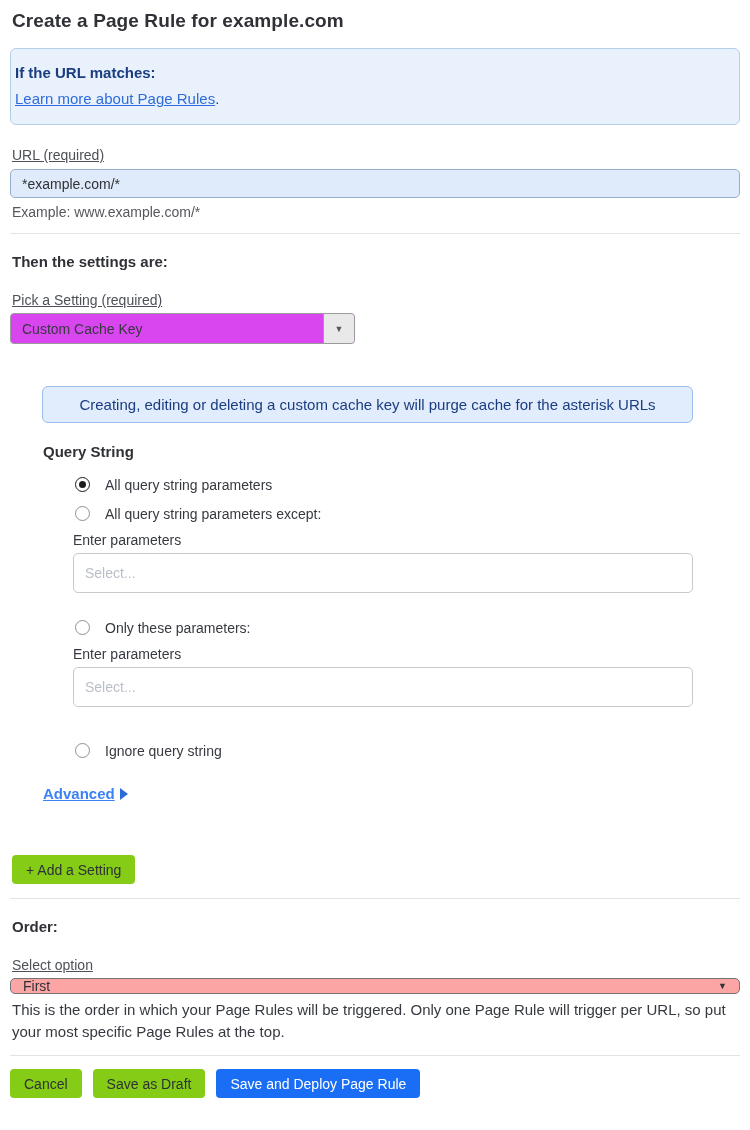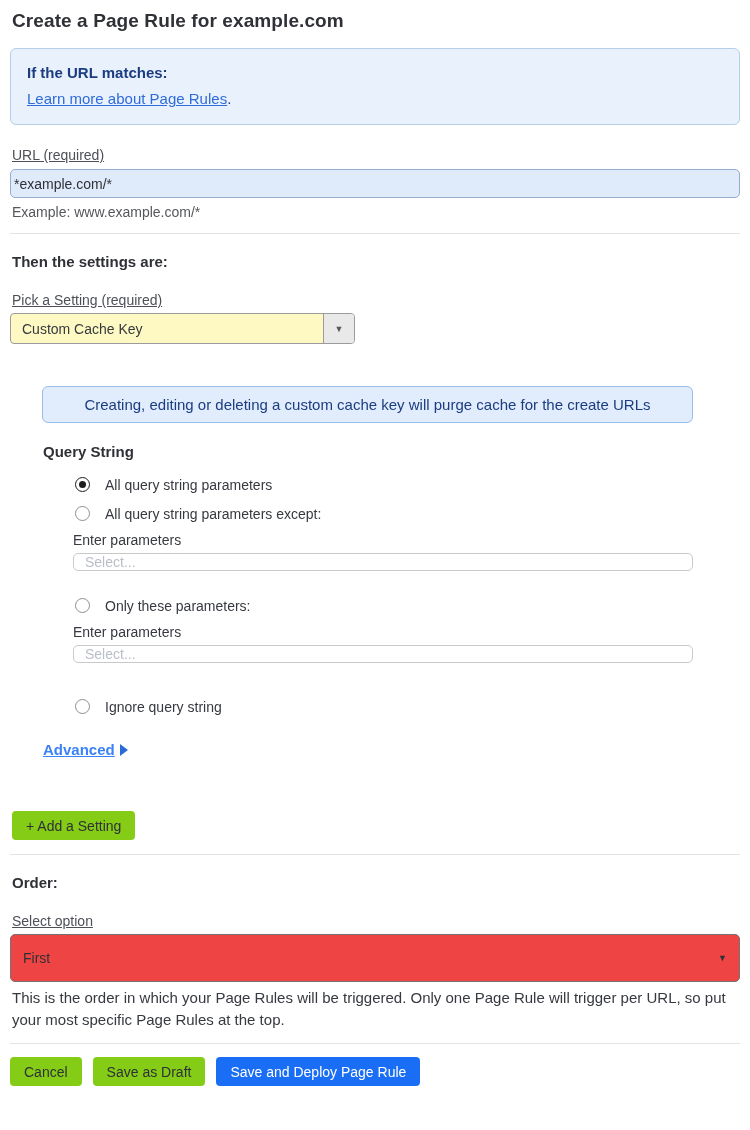--- a/index.html
+++ b/index.html
@@ -17,21 +17,21 @@
     font-size: 19px; font-weight: bold; color: #2f3136;
     letter-spacing: 0.1px;
   }
 
   
   .info-box {
     margin-top: 16px;
     background: #e9f2fc;
     border: 1px solid #b5cfe9;
     border-radius: 6px;
-    padding: 11px 16px 12px;
+    padding: 11px 4px 12px;
     color: #1b3d80;
     font-size: 15px;
     line-height: 26px;
   }
   .info-box .info-heading { font-weight: bold; }
   .info-box a.info-link {
     color: #2f6bd9; text-decoration: underline; cursor: pointer;
   }
 
   
@@ -39,21 +39,21 @@
     margin: 22px 2px 0;
     font-size: 14px; color: #4d5157; text-decoration: underline;
   }
   .url-input {
     display: block;
     margin-top: 6px;
     width: 730px; height: 29px;
     background: #dfeafa;
     border: 1px solid #96aecd;
     border-radius: 5px;
-    padding: 0 3px;
+    padding: 0 11px;
     font-family: "Liberation Sans", sans-serif;
     font-size: 14px; color: #2f3136;
     outline: none;
   }
   .hint-text {
     margin: 6px 2px 0;
     font-size: 14px; color: #56575c;
   }
 
   hr.divider {
@@ -66,21 +66,21 @@
     font-size: 15px; font-weight: bold; color: #2f3136;
   }
 
   
   .setting-select {
     margin-top: 5px;
     width: 345px; height: 31px;
     border: 1px solid #9b9b9b;
     border-radius: 4px;
     display: flex; align-items: stretch;
-    background: #fef9c3;
+    background: #d946ef;
     cursor: pointer;
   }
   .setting-select .select-value {
     flex: 1; display: flex; align-items: center;
     padding: 0 11px; font-size: 14px; color: #36393f;
   }
   .setting-select .select-arrow-box {
     width: 31px;
     border-left: 1px solid #9b9b9b;
     background: #e9e9e9;
@@ -136,21 +136,21 @@
   .row-3 { margin-top: 27px; }
   .row-4 { margin-top: 36px; }
 
   .sub-label {
     margin: 10px 0 0 63px;
     font-size: 14px; color: #36393f;
   }
   .param-input {
     display: block;
     margin: 5px 0 0 63px;
-    width: 620px; height: 18px;
+    width: 620px; height: 40px;
     border: 1px solid #c9c9c9;
     border-radius: 5px;
     padding: 0 11px;
     font-family: "Liberation Sans", sans-serif;
     font-size: 14px; color: #36393f;
     outline: none;
   }
   .param-input::placeholder { color: #b9bec7; }
 
   .advanced-link {
@@ -177,24 +177,24 @@
     font-size: 14px; cursor: pointer;
   }
   .btn-gray { background: #84cc16; color: #2f3136; }
   .btn-blue { background: #1a6ef5; color: #ffffff; }
 
   .add-setting-btn { margin: 52px 0 0 2px; }
 
   
   .order-select {
     margin-top: 5px;
-    width: 730px; height: 48px;
+    width: 730px; height: 16px;
     border: 1px solid #737373;
     border-radius: 5px;
-    background: #ef4444;
+    background: #fca5a5;
     display: flex; align-items: center; justify-content: space-between;
     padding: 0 12px;
     font-size: 14px; color: #2f3136;
     cursor: pointer;
   }
   .order-select .arrow-down { color: #2f3136; }
   .order-help {
     margin: 5px 2px 0;
     font-size: 15px; line-height: 22px; color: #36393f;
     max-width: 730px;
@@ -227,21 +227,21 @@
   <div class="section-heading">Then the settings are:</div>
 
   <div class="field-label">Pick a Setting (required)</div>
   <div class="setting-select">
     <div class="select-value">Custom Cache Key</div>
     <div class="select-arrow-box">
       <span class="arrow-down">▼</span>
     </div>
   </div>
 
-  <div class="notice-box">Creating, editing or deleting a custom cache key will purge cache for the create URLs</div>
+  <div class="notice-box">Creating, editing or deleting a custom cache key will purge cache for the asterisk URLs</div>
 
   <div class="query-heading">Query String</div>
 
   <div class="radio-row row-1">
     <span class="radio checked"></span>
     <span class="radio-label">All query string parameters</span>
   </div>
 
   <div class="radio-row row-2">
     <span class="radio"></span>

